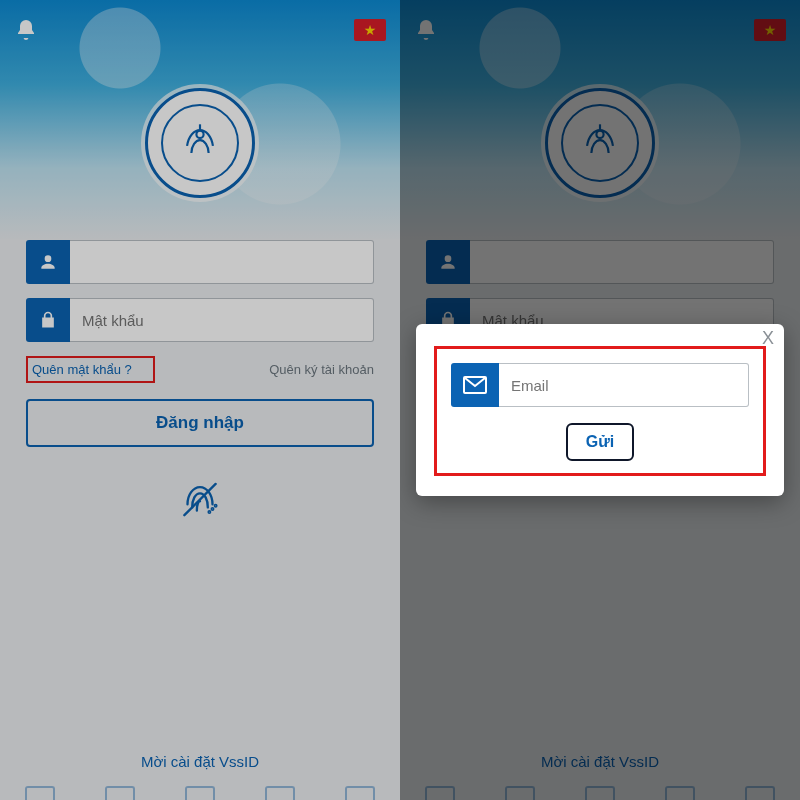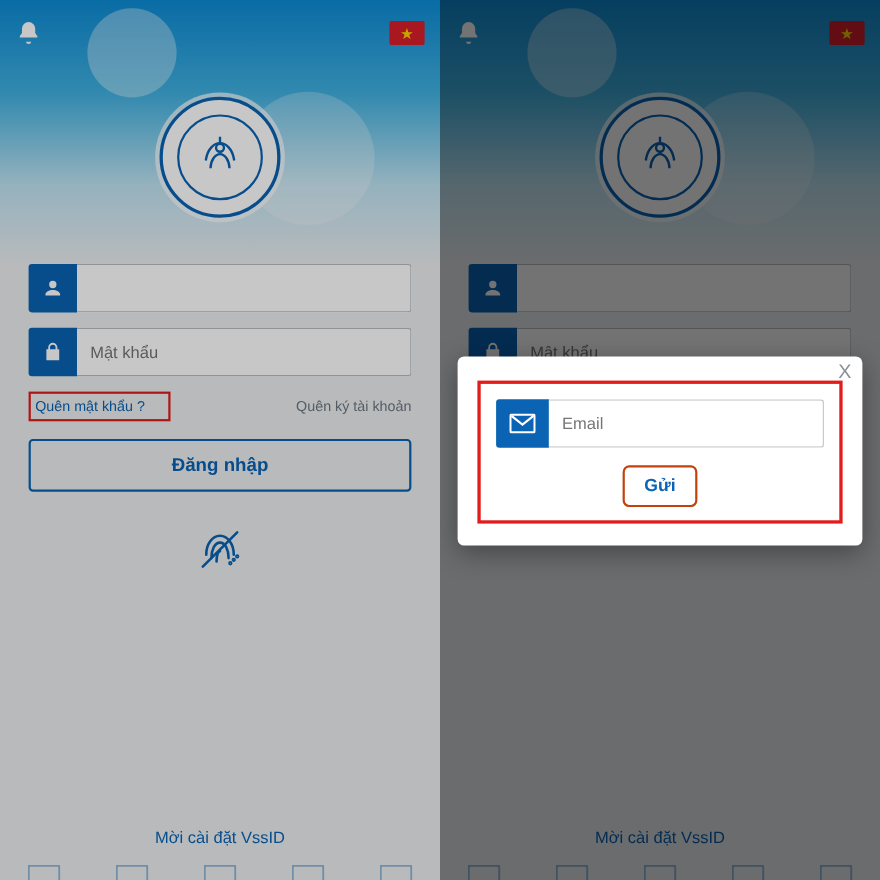--- a/index.html
+++ b/index.html
@@ -73,21 +73,21 @@
     padding:22px 18px 20px;
   }
   .modal .close { position:absolute; top:4px; right:10px; font-size:18px; color:#8a9096; cursor:pointer; font-family:Arial; }
   .modal-inner { border:3px solid #e21b1b; padding:14px 14px 12px; }
   .mfield { display:flex; }
   .micon { width:48px; height:44px; background:#0b63b3; display:flex; align-items:center; justify-content:center; border-top-left-radius:3px; border-bottom-left-radius:3px;}
   .micon svg { width:24px; height:18px; }
   .minput { flex:1; height:44px; border:1px solid #b9bfc4; border-left:none; border-top-right-radius:3px; border-bottom-right-radius:3px; padding:0 12px; font-size:15px; color:#8a9096; }
   .send-btn {
     margin:16px auto 0; display:block; padding:8px 18px;
-    border:2px solid #c2410c; border-radius:6px; background:#fff;
+    border:2px solid #0f172a; border-radius:6px; background:#fff;
     color:#0b63b3; font-size:16px; font-weight:600; cursor:pointer;
   }
 
   
   .phone .content-layer { position:absolute; inset:0; }
 </style>
 </head>
 <body>
 
 <div class="canvas">

